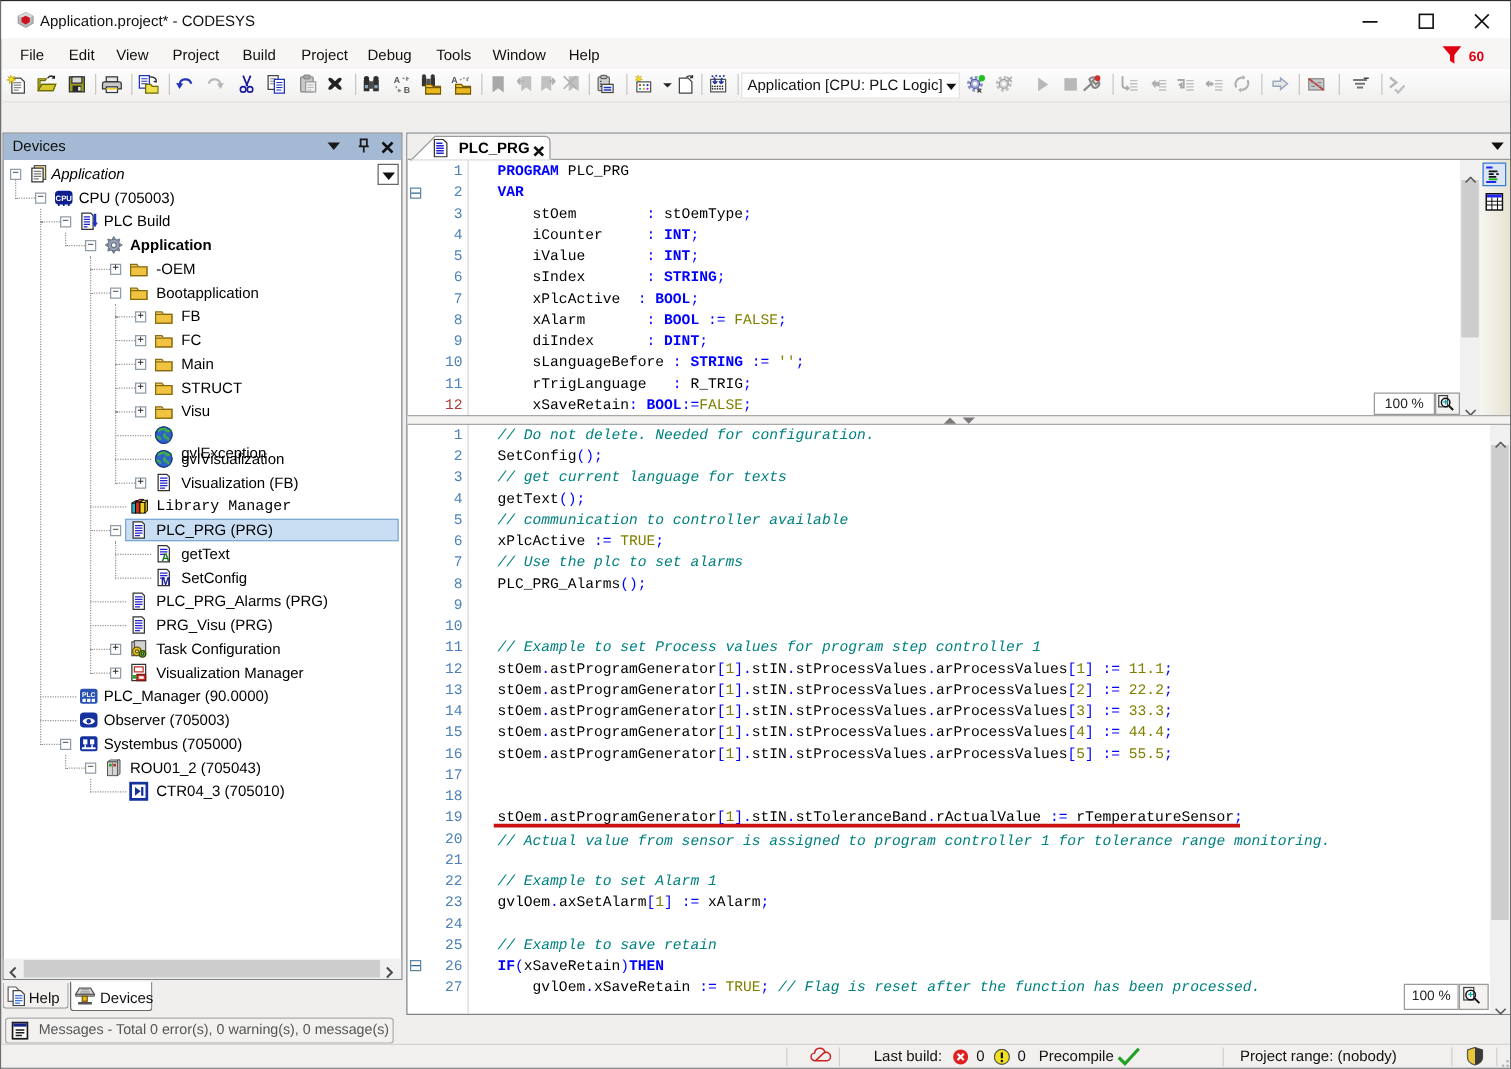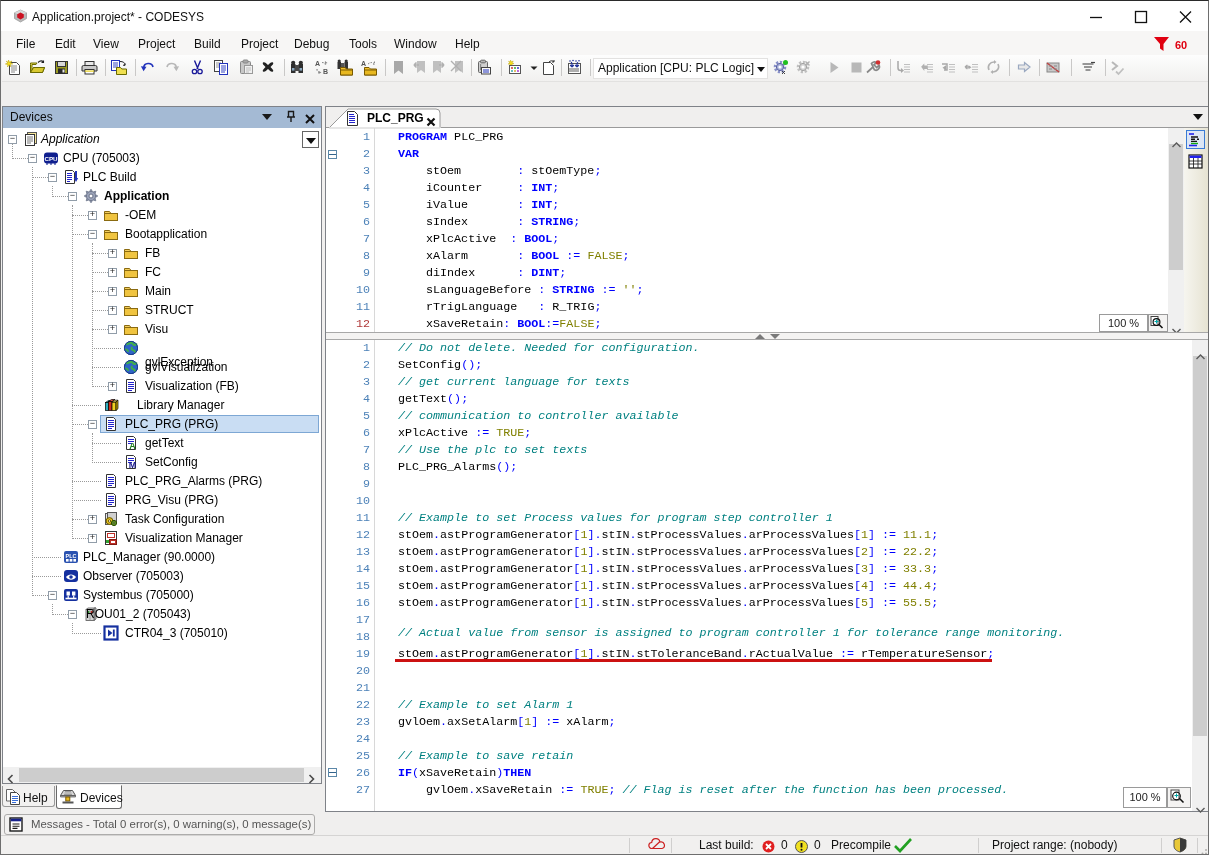--- a/index.html
+++ b/index.html
@@ -423,21 +423,21 @@
 <div class="doth" style="left:71px;top:404px;width:29px"></div>
 <div style="position:absolute;left:102px;top:396px;width:16px;height:16px"><svg width="16" height="16" viewBox="0 0 16 16">
       <path d="M2.5 5.5l3-2h3l-3 2z" fill="#40c4d0" stroke="#000" stroke-width="0.7"></path>
       <rect x="2.5" y="5.5" width="3" height="8" fill="#30b0c0" stroke="#000" stroke-width="0.7"></rect>
       <rect x="5.5" y="4.5" width="3.5" height="9" fill="#d03020" stroke="#000" stroke-width="0.7"></rect>
       <path d="M5.5 4.5l3-2h3.5l-3 2z" fill="#e05040" stroke="#000" stroke-width="0.7"></path>
       <rect x="9" y="5" width="4" height="8.5" fill="#f0d020" stroke="#000" stroke-width="0.7"></rect>
       <path d="M9 5l2.5-1.8h3.5L13 5z" fill="#f8e060" stroke="#000" stroke-width="0.7"></path>
       <path d="M13 5l2-1.8v8.5l-2 1.8z" fill="#c8a800" stroke="#000" stroke-width="0.7"></path>
     </svg></div>
-<div class="trow" style="left:136px;top:395px;">Library Manager</div>
+<div class="trow" style="left:124px;top:395px;font-family:Liberation Mono, monospace;">Library Manager</div>
 <div class="doth" style="left:71px;top:423px;width:16px"></div>
 <div style="position:absolute;left:99px;top:414px;width:219px;height:18px;background:#c9ddf3;border:1px solid #7da7d4;box-sizing:border-box"></div>
 <div class="ebox" style="left:87px;top:419px"></div>
 <div class="esign" style="left:87px;top:419px">−</div>
 <div style="position:absolute;left:102px;top:415px;width:16px;height:16px"><svg width="16" height="16" viewBox="0 0 16 16">
       <path d="M3.5 1.5h7l2 2v11h-9z" fill="#fff" stroke="#333"></path>
       <path d="M5 4.5h6M5 6.5h6M5 8.5h6M5 10.5h6M5 12.5h4" stroke="#2222cc" stroke-width="1.1"></path>
     </svg></div>
 <div class="trow" style="left:124px;top:414px;">PLC_PRG (PRG)</div>
 <div class="doth" style="left:91px;top:442px;width:29px"></div>
@@ -520,21 +520,21 @@
 <div class="ebox" style="left:67px;top:609px"></div>
 <div class="esign" style="left:67px;top:609px">−</div>
 <div style="position:absolute;left:82px;top:605px;width:16px;height:16px"><svg width="16" height="16" viewBox="0 0 16 16">
       <path d="M3 3.5l2-1.5h8l-2 1.5z" fill="#e0e0e0" stroke="#555" stroke-width="0.8"></path>
       <path d="M11 2h2v11l-2 1.5z" fill="#c0c0c0" stroke="#555" stroke-width="0.8"></path>
       <rect x="3" y="3.5" width="8" height="11" fill="#d4d4d4" stroke="#555" stroke-width="0.8"></rect>
       <rect x="4.2" y="5" width="2.2" height="2.2" fill="#30a030"></rect>
       <rect x="7.6" y="5" width="2.2" height="2.2" fill="#c03028"></rect>
       <path d="M7 3.5v11" stroke="#888" stroke-width="0.8"></path>
     </svg></div>
-<div class="trow" style="left:85px;top:604px;">ROU01_2 (705043)</div>
+<div class="trow" style="left:103px;top:604px;">ROU01_2 (705043)</div>
 <div class="doth" style="left:71px;top:632px;width:29px"></div>
 <div style="position:absolute;left:102px;top:624px;width:16px;height:16px"><svg width="16" height="16" viewBox="0 0 16 16">
       <rect x="1.5" y="1.5" width="13" height="13" fill="#fff" stroke="#15309f" stroke-width="2.2"></rect>
       <path d="M5 4.5l4.5 3.5L5 11.5z" fill="#15309f"></path>
       <path d="M10.8 4.5v7" stroke="#15309f" stroke-width="1.8"></path>
     </svg></div>
 <div class="trow" style="left:124px;top:623px;">CTR04_3 (705010)</div>
 <div style="position:absolute;left:301px;top:130px;width:17px;height:17px;background:#fff;border:1px solid #666;box-sizing:border-box">
     <div style="position:absolute;left:3px;top:6px;width:0;height:0;border-left:5px solid transparent;border-right:5px solid transparent;border-top:6px solid #111"></div>
   </div>
@@ -648,40 +648,40 @@
 <div class="cl" style="top:356px">SetConfig<span class="op">();</span></div>
 <div class="gut" style="top:373px;color:#4d82b8">3</div>
 <div class="cl" style="top:373px"><i class="cm">// get current language for texts</i></div>
 <div class="gut" style="top:390px;color:#4d82b8">4</div>
 <div class="cl" style="top:390px">getText<span class="op">();</span></div>
 <div class="gut" style="top:407px;color:#4d82b8">5</div>
 <div class="cl" style="top:407px"><i class="cm">// communication to controller available</i></div>
 <div class="gut" style="top:424px;color:#4d82b8">6</div>
 <div class="cl" style="top:424px">xPlcActive <span class="op">:=</span> <span class="cn">TRUE</span><span class="op">;</span></div>
 <div class="gut" style="top:441px;color:#4d82b8">7</div>
-<div class="cl" style="top:441px"><i class="cm">// Use the plc to set texts</i></div>
+<div class="cl" style="top:441px"><i class="cm">// Use the plc to set alarms</i></div>
 <div class="gut" style="top:458px;color:#4d82b8">8</div>
 <div class="cl" style="top:458px">PLC_PRG_Alarms<span class="op">();</span></div>
 <div class="gut" style="top:475px;color:#4d82b8">9</div>
 <div class="gut" style="top:492px;color:#4d82b8">10</div>
 <div class="gut" style="top:509px;color:#4d82b8">11</div>
 <div class="cl" style="top:509px"><i class="cm">// Example to set Process values for program step controller 1</i></div>
 <div class="gut" style="top:526px;color:#4d82b8">12</div>
 <div class="cl" style="top:526px">stOem<span class="op">.</span>astProgramGenerator<span class="op">[</span><span class="cn">1</span><span class="op">].</span>stIN<span class="op">.</span>stProcessValues<span class="op">.</span>arProcessValues<span class="op">[</span><span class="cn">1</span><span class="op">]</span> <span class="op">:=</span> <span class="cn">11.1</span><span class="op">;</span></div>
 <div class="gut" style="top:543px;color:#4d82b8">13</div>
 <div class="cl" style="top:543px">stOem<span class="op">.</span>astProgramGenerator<span class="op">[</span><span class="cn">1</span><span class="op">].</span>stIN<span class="op">.</span>stProcessValues<span class="op">.</span>arProcessValues<span class="op">[</span><span class="cn">2</span><span class="op">]</span> <span class="op">:=</span> <span class="cn">22.2</span><span class="op">;</span></div>
 <div class="gut" style="top:560px;color:#4d82b8">14</div>
 <div class="cl" style="top:560px">stOem<span class="op">.</span>astProgramGenerator<span class="op">[</span><span class="cn">1</span><span class="op">].</span>stIN<span class="op">.</span>stProcessValues<span class="op">.</span>arProcessValues<span class="op">[</span><span class="cn">3</span><span class="op">]</span> <span class="op">:=</span> <span class="cn">33.3</span><span class="op">;</span></div>
 <div class="gut" style="top:577px;color:#4d82b8">15</div>
 <div class="cl" style="top:577px">stOem<span class="op">.</span>astProgramGenerator<span class="op">[</span><span class="cn">1</span><span class="op">].</span>stIN<span class="op">.</span>stProcessValues<span class="op">.</span>arProcessValues<span class="op">[</span><span class="cn">4</span><span class="op">]</span> <span class="op">:=</span> <span class="cn">44.4</span><span class="op">;</span></div>
 <div class="gut" style="top:594px;color:#4d82b8">16</div>
 <div class="cl" style="top:594px">stOem<span class="op">.</span>astProgramGenerator<span class="op">[</span><span class="cn">1</span><span class="op">].</span>stIN<span class="op">.</span>stProcessValues<span class="op">.</span>arProcessValues<span class="op">[</span><span class="cn">5</span><span class="op">]</span> <span class="op">:=</span> <span class="cn">55.5</span><span class="op">;</span></div>
 <div class="gut" style="top:611px;color:#4d82b8">17</div>
 <div class="gut" style="top:628px;color:#4d82b8">18</div>
-<div class="cl" style="top:624px"><i class="cm">// Actual value from sensor is assigned to program controller 1 for tolerance range monitoring.</i></div>
+<div class="cl" style="top:664px"><i class="cm">// Actual value from sensor is assigned to program controller 1 for tolerance range monitoring.</i></div>
 <div class="gut" style="top:645px;color:#4d82b8">19</div>
 <div class="cl" style="top:645px">stOem<span class="op">.</span>astProgramGenerator<span class="op">[</span><span class="cn">1</span><span class="op">].</span>stIN<span class="op">.</span>stToleranceBand<span class="op">.</span>rActualValue <span class="op">:=</span> rTemperatureSensor<span class="op">;</span></div>
 <div class="gut" style="top:662px;color:#4d82b8">20</div>
 <div class="gut" style="top:679px;color:#4d82b8">21</div>
 <div class="gut" style="top:696px;color:#4d82b8">22</div>
 <div class="cl" style="top:696px"><i class="cm">// Example to set Alarm 1</i></div>
 <div class="gut" style="top:713px;color:#4d82b8">23</div>
 <div class="cl" style="top:713px">gvlOem<span class="op">.</span>axSetAlarm<span class="op">[</span><span class="cn">1</span><span class="op">]</span> <span class="op">:=</span> xAlarm<span class="op">;</span></div>
 <div class="gut" style="top:730px;color:#4d82b8">24</div>
 <div class="gut" style="top:747px;color:#4d82b8">25</div>

